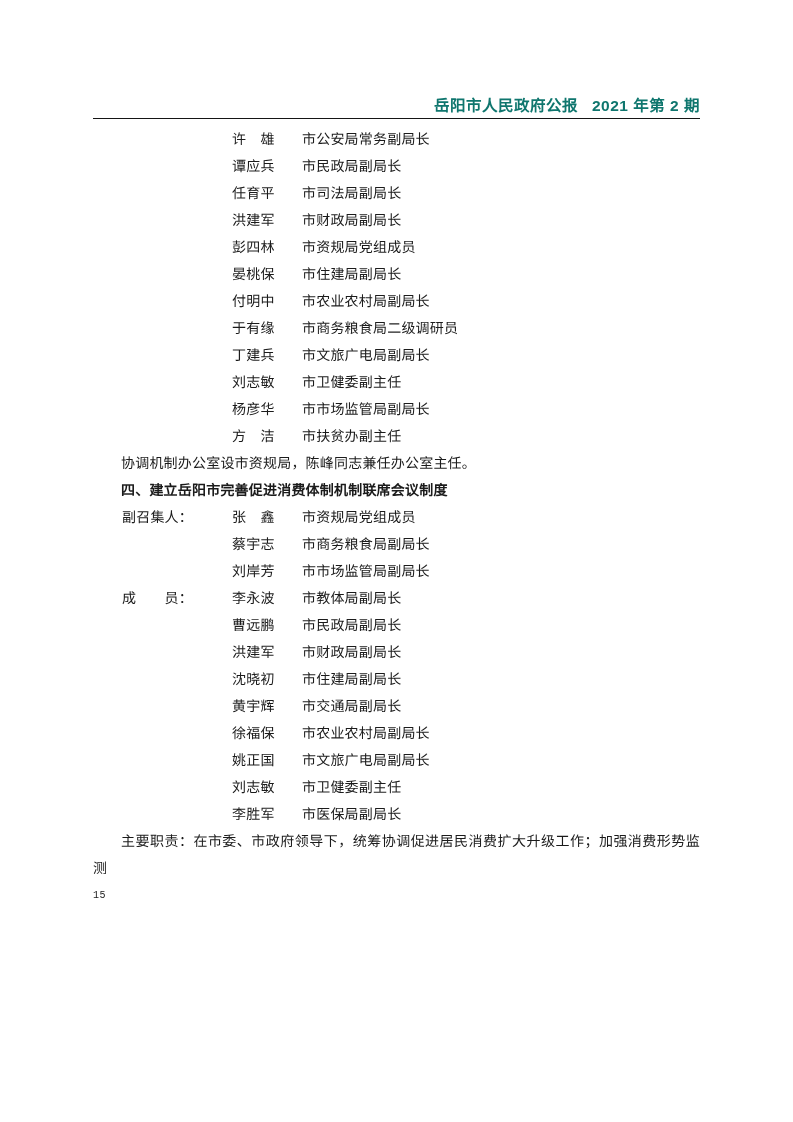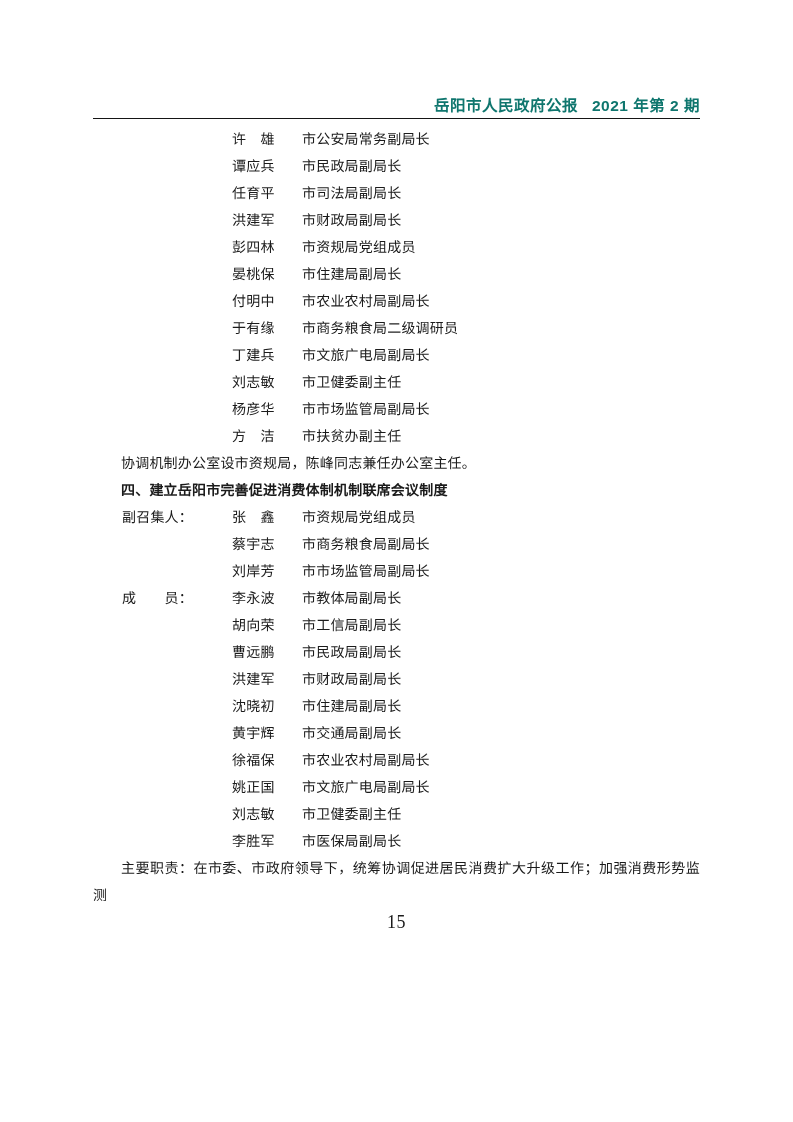--- a/index.html
+++ b/index.html
@@ -52,24 +52,25 @@
   .label-col { flex:0 0 70px; width:70px; }
   .name-col  { flex:0 0 46px; width:46px;margin-left:40px; }
   .title-col { margin-left:24px; }
   .para {
     line-height:27px;
     text-align:justify;
     text-indent:2em;
   }
   .heading { font-weight:bold; }
   .page-number {
-    text-align:center;
-    line-height:27px;
-    font-size:18px;
+    text-align:left;
+    line-height:27px;
+    font-size:10px;
     letter-spacing:0.5px;
+    font-family:Liberation Mono, monospace;
   }
 </style>
 </head>
 <body>
 
 <div class="page">
 
   <header class="header">
     <div class="header-text">
       <span>岳阳市人民政府公报</span><span class="issue-gap"></span><span>2021 年第 2 期</span>
@@ -177,25 +178,20 @@
     <span class="title-col">市市场监管局副局长</span>
   </div>
 
   <div class="roster-row">
     <span class="label-col">成　　员：</span>
     <span class="name-col">李永波</span>
     <span class="title-col">市教体局副局长</span>
   </div>
 
 
-  <div class="roster-row">
-    <span class="label-col"></span>
-    <span class="name-col">胡向荣</span>
-    <span class="title-col">市工信局副局长</span>
-  </div>
 
   <div class="roster-row">
     <span class="label-col"></span>
     <span class="name-col">曹远鹏</span>
     <span class="title-col">市民政局副局长</span>
   </div>
 
   <div class="roster-row">
     <span class="label-col"></span>
     <span class="name-col">洪建军</span>

